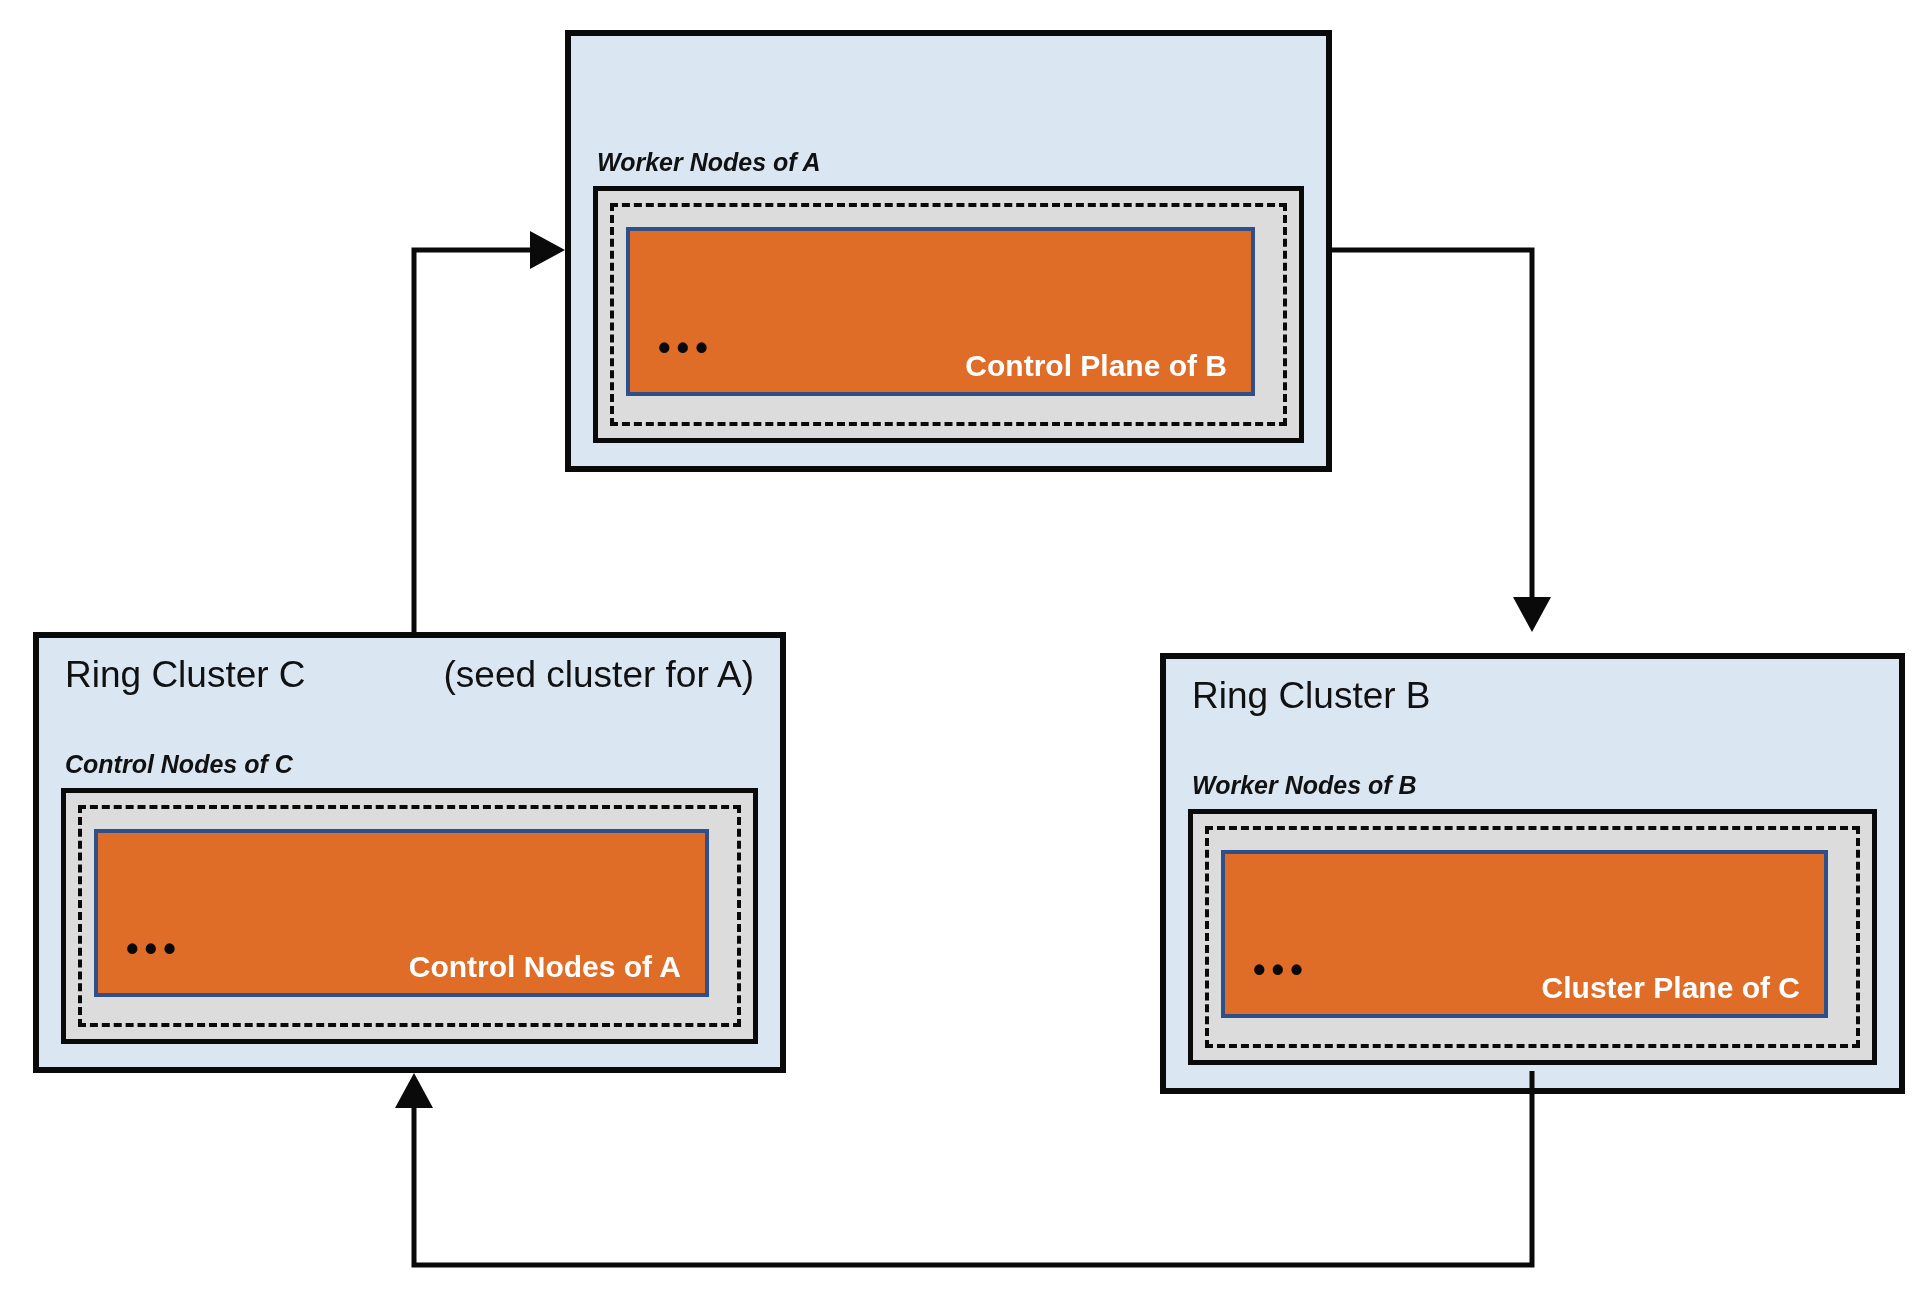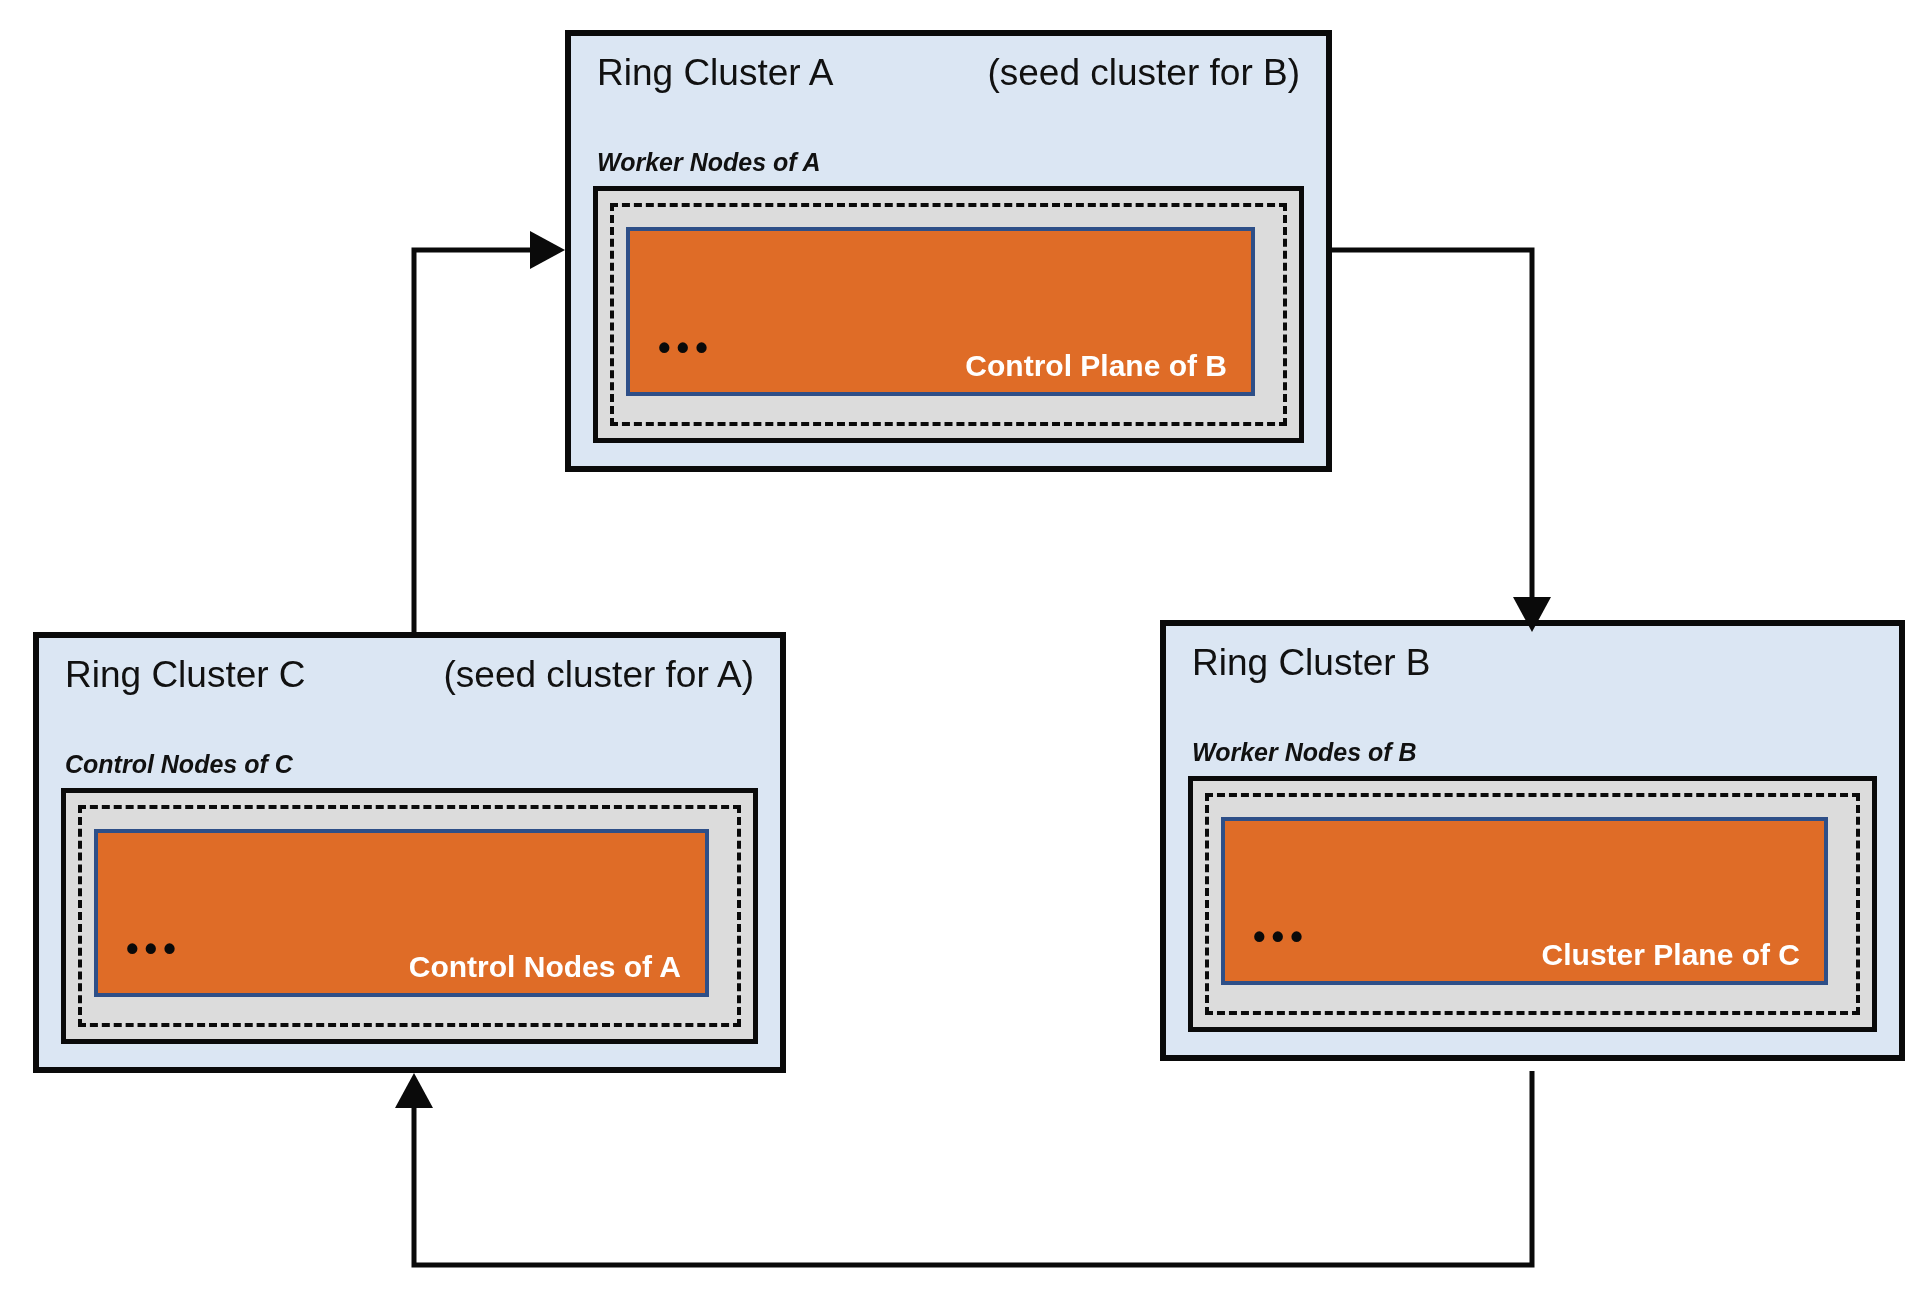--- a/index.html
+++ b/index.html
@@ -11,21 +11,21 @@
     overflow:hidden;
   }
   .cluster{
     position:absolute;
     box-sizing:border-box;
     background:var(--cluster-fill,#dbe6f3);
     border:6px solid var(--line,#0a0a0a);
   }
   #cluster-a{left:565px;top:30px;width:767px;height:442px;}
   #cluster-c{left:33px;top:632px;width:753px;height:441px;}
-  #cluster-b{left:1160px;top:620px;width:745px;height:441px;padding-left:46px;}
+  #cluster-b{left:1160px;top:653px;width:745px;height:441px;padding-left:46px;}
   .cluster-title{
     position:absolute;left:26px;right:26px;top:14px;
     display:flex;justify-content:space-between;align-items:baseline;
     font-size:37px;line-height:1.25;color:var(--title-text,#111);
     white-space:nowrap;
   }
   .worker-label{
     position:absolute;left:26px;top:112px;
     font-size:25px;font-weight:bold;color:var(--title-text,#111);
     white-space:nowrap;
@@ -63,24 +63,20 @@
   #arrows{position:absolute;inset:0;pointer-events:none;}
   #arrows path{fill:none;stroke:var(--line,#0a0a0a);stroke-width:5;}
   #arrows polygon{fill:var(--line,#0a0a0a);stroke:none;}
 </style>
 </head>
 <body>
 
 <div id="canvas">
 
   <div class="cluster" id="cluster-a">
-    <div class="cluster-title">
-      <span>Ring Cluster A</span>
-      <span>(seed cluster for B)</span>
-    </div>
     <div class="worker-label">Worker Nodes of A</div>
     <div class="worker-box">
       <div class="dashed-box">
         <div class="control-plane">
           <span class="dots">•••</span>
           <span class="cp-label">Control Plane of B</span>
         </div>
       </div>
     </div>
   </div>

